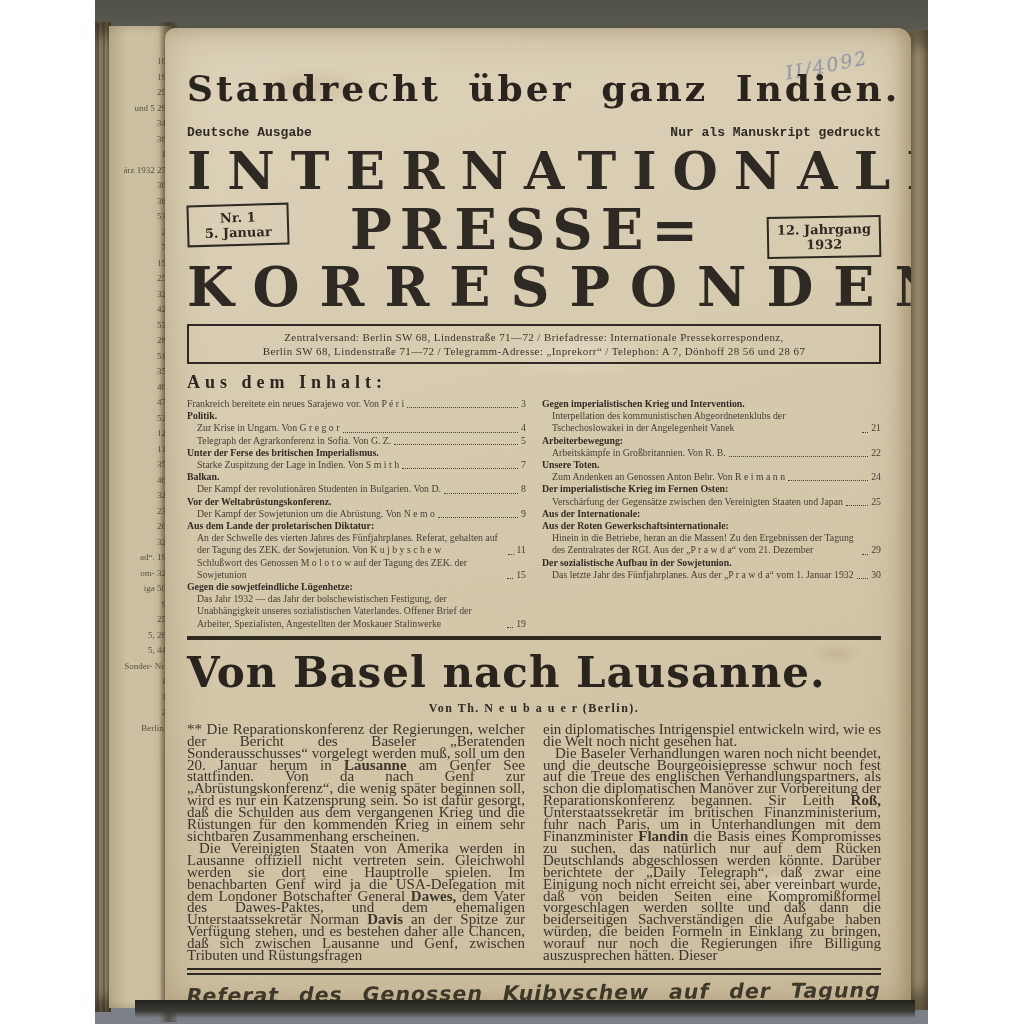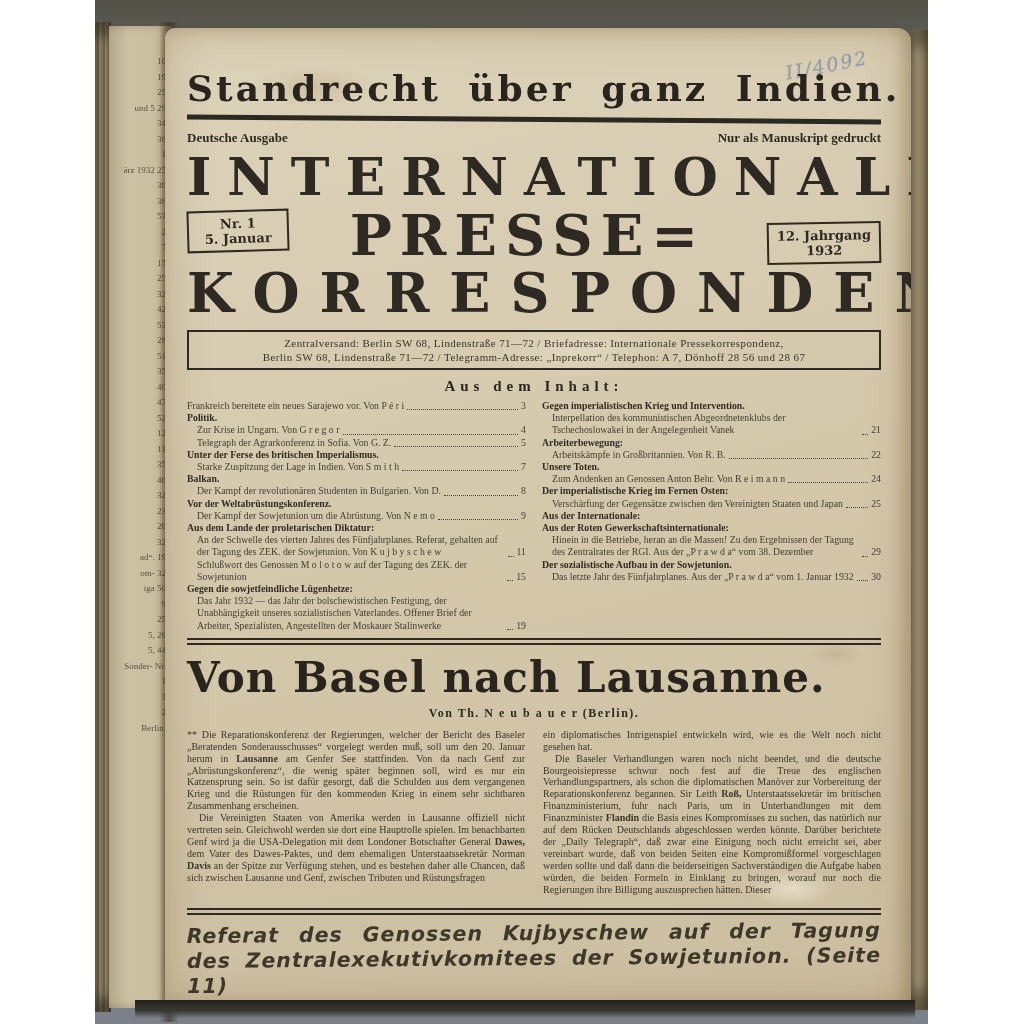--- a/index.html
+++ b/index.html
@@ -52,53 +52,53 @@
 
   .handwriting { position:absolute; top:26px; right:42px; transform:rotate(-11deg);
            font-family:"DejaVu Serif", serif; font-style:italic; font-size:19px; letter-spacing:2px;
            color:#959ca9; text-shadow:0 0 1px rgba(149,156,169,.6); }
 
   .top-headline { font-family:"DejaVu Serif", serif; font-weight:bold; font-size:36px; line-height:44px;
            letter-spacing:3px; word-spacing:12px; white-space:nowrap; text-align:center; color:#29251e; margin-top:14px; }
   .headline-rule { height:5px; background:#2c2822; margin:7px 0 6px 0; transform:rotate(.4deg); }
 
   .edition-row { display:flex; justify-content:space-between; align-items:flex-end; font-weight:bold;
-           font-size:13px; color:#2e2a23; margin-top:2px; }
+           font-size:13px; color:#2e2a23; margin-top:2px;font-family:Liberation Mono, monospace; }
 
   .masthead { text-align:center; font-family:"DejaVu Serif", serif; font-weight:bold; color:#2e2a23; }
   .mast1 { font-size:52px; line-height:54px; letter-spacing:16px; white-space:nowrap; margin-top:4px; }
   .mast-mid { display:flex; align-items:flex-start; margin-top:2px; }
   .mast2 { flex:1; font-size:56px; line-height:58px; letter-spacing:8px; white-space:nowrap; text-align:center; }
   .info-box { border:2.5px solid #2e2a23; padding:4px 8px; font-size:13px; line-height:15px;
            font-weight:bold; text-align:center; white-space:nowrap; }
   .issue-box { transform:rotate(-1.6deg); margin-top:4px; min-width:102px; }
   .year-box  { transform:rotate(-1deg); margin-top:16px; min-width:110px; }
   .mast3 { font-size:54px; line-height:58px; letter-spacing:20px; white-space:nowrap; margin-top:0px; }
 
   .address-box { border:2.5px solid #2e2a23; margin-top:8px; padding:4px 8px; font-size:11px;
            line-height:14px; text-align:center; letter-spacing:.4px; color:#3a342b; }
 
-  .toc-title { text-align:center; font-weight:bold; font-size:15px; letter-spacing:5px; margin:8px 0 5px 0; color:#2c2721; }
+  .toc-title { font-weight:bold; font-size:18px; letter-spacing:5px; margin:8px 0 5px 0; color:#2c2721; }
   .toc { display:flex; gap:16px; }
   .toc-col { flex:1; font-size:9.8px; line-height:12.2px; color:#443e33; }
   .toc-entry { display:flex; align-items:flex-end; }
   .toc-entry .t { white-space:normal; }
   .toc-entry.header { font-weight:bold; color:#322c24; }
   .toc-entry.item { padding-left:10px; }
   .toc-entry .leader { flex:1 1 6px; min-width:6px; border-bottom:1.7px dotted #4a443a; margin:0 3px 2px 3px; }
   .pg { white-space:nowrap; }
 
   .double-rule { border-top:2.5px solid #2e2a22; border-bottom:2px solid #2e2a22; height:7px; margin:6px 0; }
 
   .article-headline { text-align:left; font-family:"DejaVu Serif", serif; font-weight:bold;
            font-size:42px; line-height:50px; letter-spacing:1px; color:#29251e; margin-top:2px; white-space:nowrap; }
   .article-byline { text-align:center; font-weight:bold; font-size:12px; letter-spacing:1.5px; margin:3px 0 8px 0; color:#2e2a23; }
 
   .body-cols { display:flex; gap:18px; }
-  .body-col { flex:1; font-size:10px; line-height:11.9px; text-align:justify; color:#3b352b; }
+  .body-col { flex:1; font-size:15px; line-height:11.9px; text-align:justify; color:#3b352b; }
   .body-col p { text-indent:12px; margin:0; }
   .body-col p.cont { text-indent:0; }
 
   .banner-block { margin-top:auto; }
   .banner { font-family:"DejaVu Sans", sans-serif; font-style:italic; font-weight:bold;
            font-size:20.5px; line-height:25px; letter-spacing:1px; color:#3e382a; transform:rotate(-.5deg);
            margin-top:4px; }
   .banner div { text-align:justify; text-align-last:justify; }
 </style>
 </head>
@@ -414,21 +414,21 @@
 
               </div>
 
 
               <div class="toc-entry header">
                 <span class="t">Aus der Roten Gewerkschaftsinternationale:</span>
 
               </div>
 
               <div class="toc-entry item">
-                <span class="t">Hinein in die Betriebe, heran an die Massen! Zu den Ergebnissen der Tagung des Zentralrates der RGI. Aus der „P r a w d a“ vom 38. Dezember</span>
+                <span class="t">Hinein in die Betriebe, heran an die Massen! Zu den Ergebnissen der Tagung des Zentralrates der RGI. Aus der „P r a w d a“ vom 21. Dezember</span>
                 <span class="leader"></span>
                 <span class="pg">29</span>
               </div>
 
               <div class="toc-entry header">
                 <span class="t">Der sozialistische Aufbau in der Sowjetunion.</span>
 
               </div>
 
               <div class="toc-entry item">

